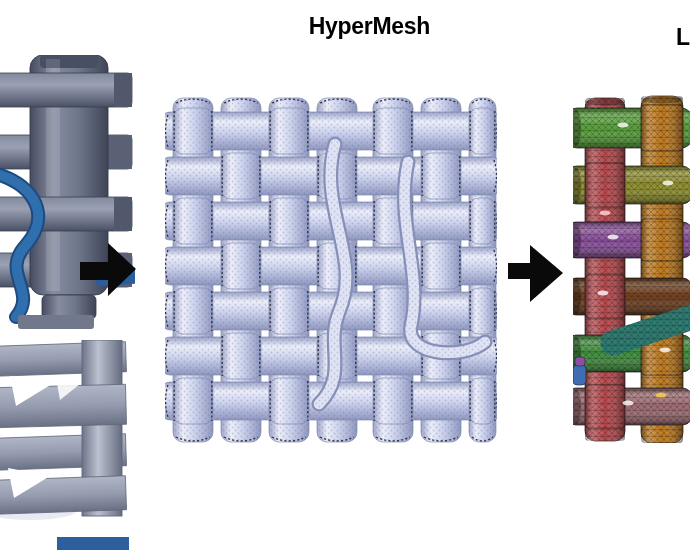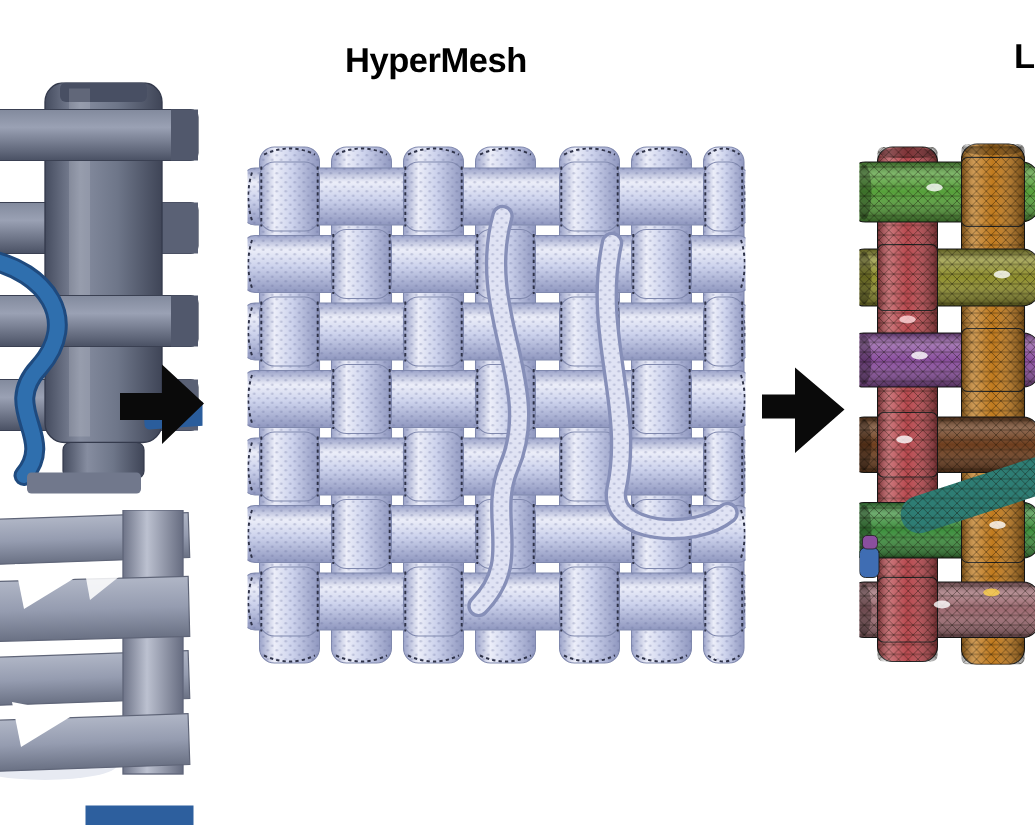--- a/index.html
+++ b/index.html
@@ -1,20 +1,20 @@
 <!DOCTYPE html>
 <html style="--title-text: #000000; --arrow: #0a0a0a; --cad-dark: #4e5568; --cad-mid: #6e7689; --cad-light: #9aa1b4; --cad-blue: #2f6fae; --bottom-blue-bar: #2d5f9e; --mesh-base: #ccd2ec; --mesh-light: #e8ebf8; --mesh-dark: #9aa2c8; --mesh-edge: #8089ae; --mesh-stitch: #2e3248; --yarn-red: #b8494f; --yarn-orange: #c07a1e; --yarn-green: #56a03a; --yarn-olive: #8f8f2e; --yarn-purple: #8a4f9e; --yarn-brown: #6e3e1e; --yarn-teal: #2e7d74; --yarn-green2: #3e8f3e; --yarn-mauve: #9e6b72; --yarn-blue: #3f6db3;"><head>
 <meta charset="utf-8">
 <style>
   html,body{margin:0;padding:0;background:#ffffff;}
   body{width:690px;height:550px;overflow:hidden;font-family:"Liberation Sans",sans-serif;}
   #canvas{position:relative;width:690px;height:550px;background:#ffffff;}
   .abs{position:absolute;}
   .title{font-weight:bold;font-size:23px;color:var(--title-text,#000);letter-spacing:-0.3px;white-space:nowrap;}
-  #hm-title{left:230px;top:27px;width:200px;text-align:left;}
+  #hm-title{left:230px;top:13px;width:200px;text-align:right;}
   #ls-title{left:676px;top:24px;}
   #panel-left-top{left:0;top:55px;width:135px;height:282px;}
   #panel-left-bottom{left:0;top:340px;width:130px;height:181px;}
   #panel-center{left:165px;top:90px;width:332px;height:357px;}
   #panel-right{left:573px;top:95px;width:117px;height:348px;}
   #arrow-1{left:78px;top:241px;width:60px;height:58px;}
   #arrow-2{left:506px;top:243px;width:60px;height:60px;}
   #blue-bar{left:57px;top:537px;width:72px;height:13px;background:var(--bottom-blue-bar,#2d5f9e);}
   svg{display:block;}
 </style>

